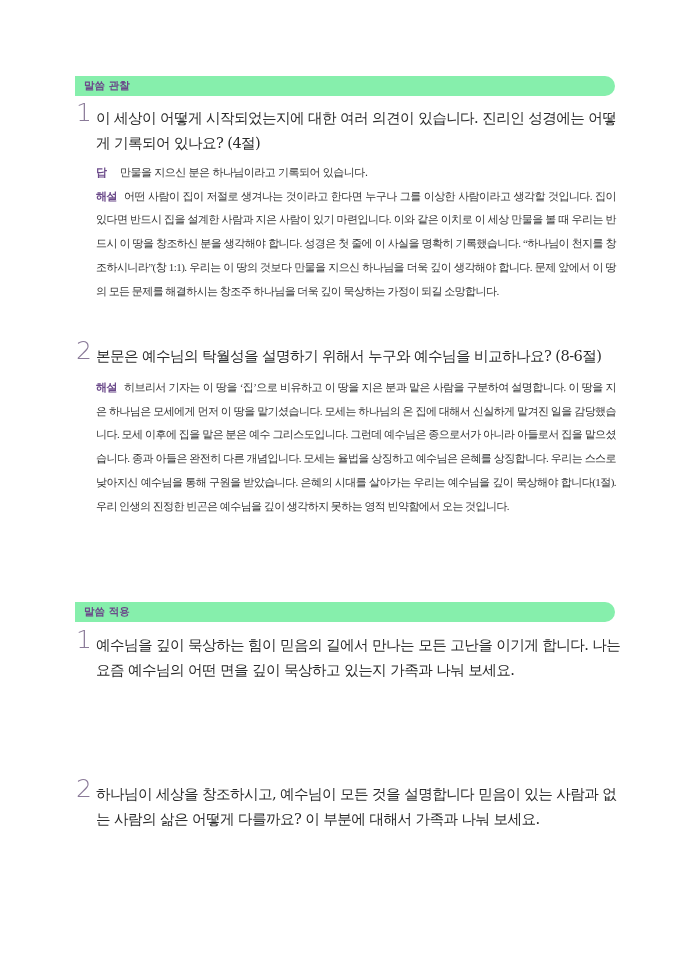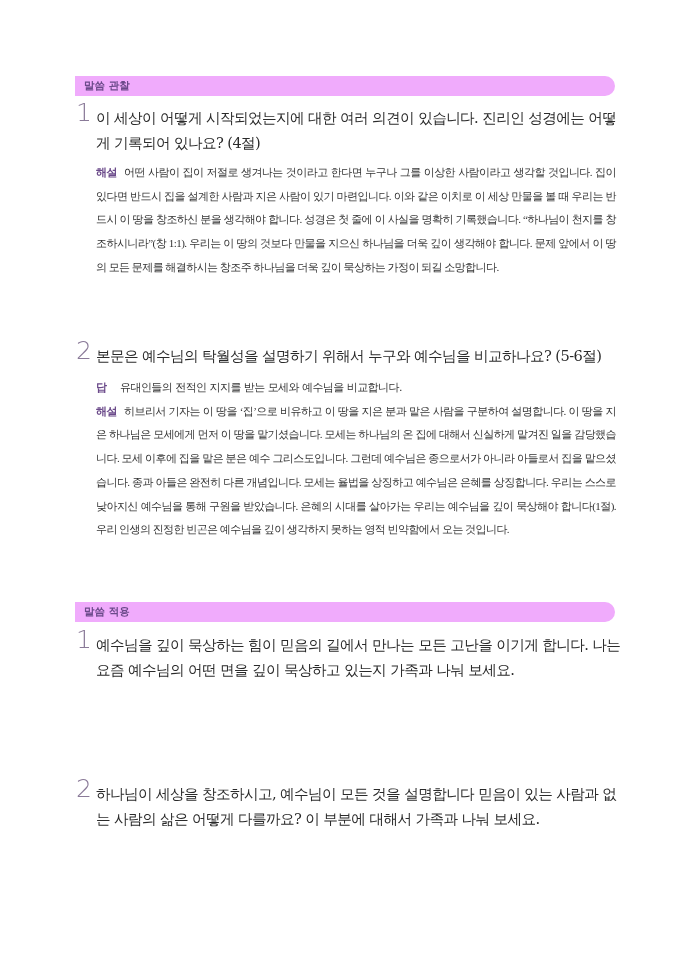--- a/index.html
+++ b/index.html
@@ -12,21 +12,21 @@
     body {
       position: relative;
       font-family: "DejaVu Sans", "Liberation Sans", sans-serif;
       color: #2a2a2a;
     }
     .section-bar {
       position: absolute;
       left: 75px;
       width: 540px;
       height: 20px;
-      background: #f0abfc;
+      background: #86efac;
       border-radius: 0 10px 10px 0;
       padding-left: 9px;
       display: flex;
       align-items: center;
     }
     .section-bar span {
       font-size: 10.5px;
       font-weight: bold;
       color: #6b4a8a;
       letter-spacing: 0;
@@ -79,34 +79,34 @@
 <div class="section-bar" style="top:76px;">
   <span>말씀 관찰</span>
 </div>
 
 <div class="question" style="top:105px;">
   <span class="q-num">1</span>
   <div class="q-text">이 세상이 어떻게 시작되었는지에 대한 여러 의견이 있습니다. 진리인 성경에는 어떻게 기록되어 있나요? (4절)</div>
 </div>
 
 <div class="answer-block" style="top:161px;">
+  <div class="ans-line">
+    <span class="label dap">답</span><span>만물을 지으신 분은 하나님이라고 기록되어 있습니다.</span>
+  </div>
   <div class="exp-para">
     <span class="label haeseol">해설</span><span>어떤 사람이 집이 저절로 생겨나는 것이라고 한다면 누구나 그를 이상한 사람이라고 생각할 것입니다. 집이 있다면 반드시 집을 설계한 사람과 지은 사람이 있기 마련입니다. 이와 같은 이치로 이 세상 만물을 볼 때 우리는 반드시 이 땅을 창조하신 분을 생각해야 합니다. 성경은 첫 줄에 이 사실을 명확히 기록했습니다. “하나님이 천지를 창조하시니라”(창 1:1). 우리는 이 땅의 것보다 만물을 지으신 하나님을 더욱 깊이 생각해야 합니다. 문제 앞에서 이 땅의 모든 문제를 해결하시는 창조주 하나님을 더욱 깊이 묵상하는 가정이 되길 소망합니다.</span>
   </div>
 </div>
 
 <div class="question" style="top:343px;">
   <span class="q-num">2</span>
-  <div class="q-text">본문은 예수님의 탁월성을 설명하기 위해서 누구와 예수님을 비교하나요? (5-6절)</div>
+  <div class="q-text">본문은 예수님의 탁월성을 설명하기 위해서 누구와 예수님을 비교하나요? (8-6절)</div>
 </div>
 
 <div class="answer-block" style="top:376px;">
-  <div class="ans-line">
-    <span class="label dap">답</span><span>유대인들의 전적인 지지를 받는 모세와 예수님을 비교합니다.</span>
-  </div>
   <div class="exp-para">
     <span class="label haeseol">해설</span><span>히브리서 기자는 이 땅을 ‘집’으로 비유하고 이 땅을 지은 분과 맡은 사람을 구분하여 설명합니다. 이 땅을 지은 하나님은 모세에게 먼저 이 땅을 맡기셨습니다. 모세는 하나님의 온 집에 대해서 신실하게 맡겨진 일을 감당했습니다. 모세 이후에 집을 맡은 분은 예수 그리스도입니다. 그런데 예수님은 종으로서가 아니라 아들로서 집을 맡으셨습니다. 종과 아들은 완전히 다른 개념입니다. 모세는 율법을 상징하고 예수님은 은혜를 상징합니다. 우리는 스스로 낮아지신 예수님을 통해 구원을 받았습니다. 은혜의 시대를 살아가는 우리는 예수님을 깊이 묵상해야 합니다(1절). 우리 인생의 진정한 빈곤은 예수님을 깊이 생각하지 못하는 영적 빈약함에서 오는 것입니다.</span>
   </div>
 </div>
 
 <div class="section-bar" style="top:602px;">
   <span>말씀 적용</span>
 </div>
 
 <div class="question" style="top:632px;">

